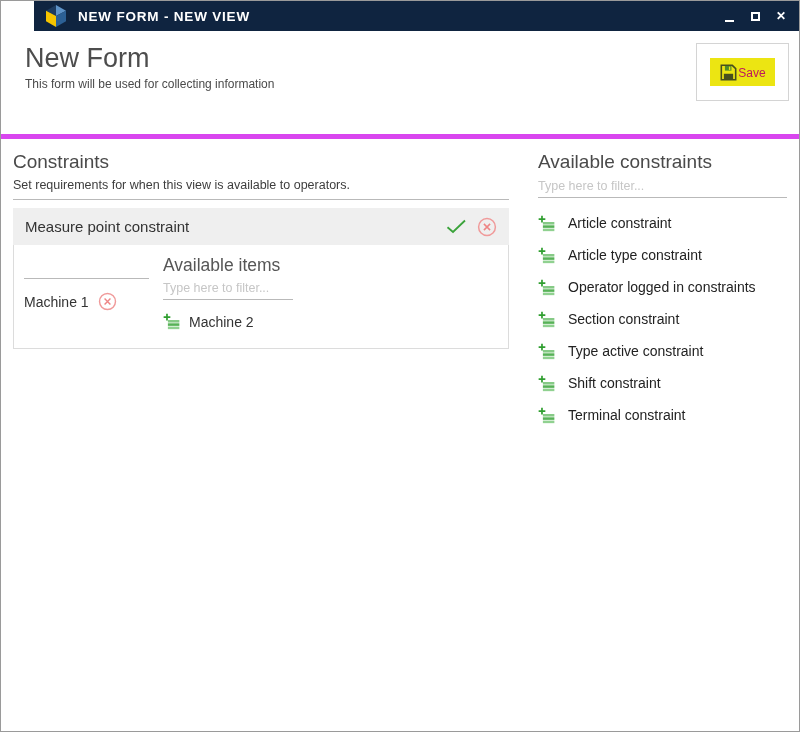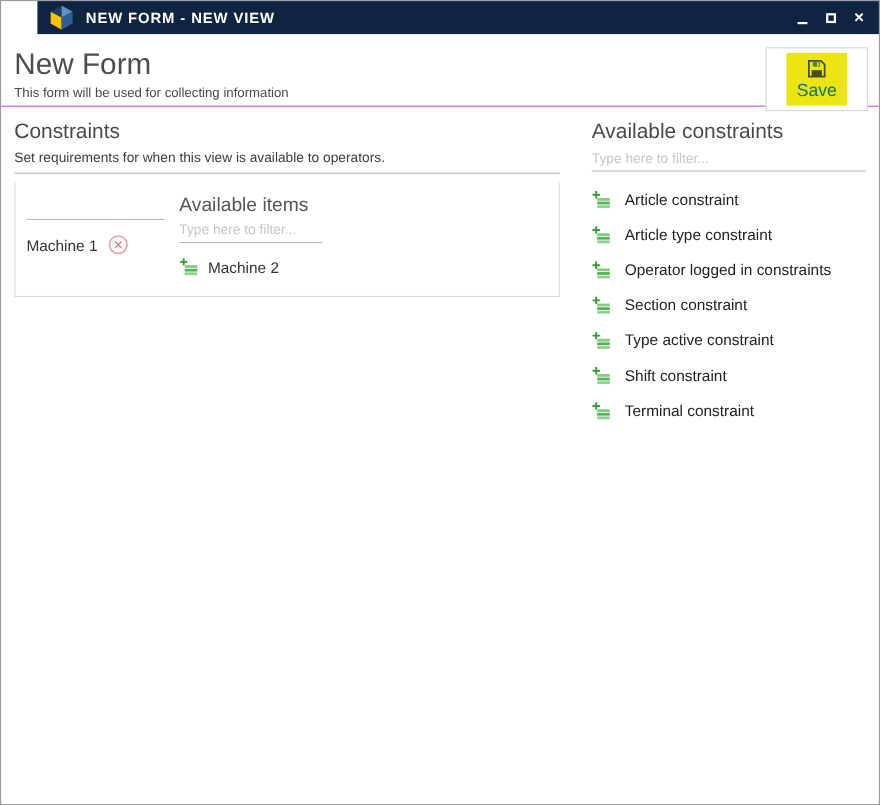--- a/index.html
+++ b/index.html
@@ -24,34 +24,34 @@
   .ctrl {
     width:20px; height:20px; display:flex; align-items:center; justify-content:center;
     color:#ffffff; cursor:pointer;
   }
   .min-glyph { width:9px; height:2px; background:#fff; margin-top:9px; }
   .max-glyph { width:9px; height:9px; border:2px solid #fff; }
   .close-glyph { font-size:12px; font-weight:bold; line-height:1; }
 
   
   .header {
-    position:relative; padding:12px 12px 16px 12px;
-    border-bottom:1px solid #d946ef; height:66px;
+    position:relative; padding:12px 12px 16px 24px;
+    border-bottom:5px solid #d946ef; height:108px;
   }
   .page-title { font-size:27px; color:#4d4d4d; font-weight:400; line-height:1.15; }
   .page-subtitle { font-size:12px; color:#4a4a4a; margin-top:3px; }
   .save-box {
     position:absolute; top:12px; right:10px; width:93px; height:58px;
     border:1px solid #d4d4d4; background:#fff;
     display:flex; align-items:center; justify-content:center;
   }
   .save-btn {
     background:#ece512; border:none; cursor:pointer; font-family:inherit;
-    display:flex; flex-direction:column; align-items:center;
-    padding:5px 9px 3px 9px; font-size:16px; color:#0f766e; line-height:1.2;
+    display:flex; flex-direction:row; align-items:center;
+    padding:5px 9px 3px 9px; font-size:12px; color:#be185d; line-height:1.2;
   }
   .save-btn svg { display:block; margin-bottom:1px; }
 
   
   .content { display:flex; padding:12px; gap:29px; align-items:flex-start; }
   .left-panel { width:496px; flex:none; }
   .right-panel { flex:1; min-width:0; }
 
   .section-title { font-size:19px; color:#4a4a4a; font-weight:400; }
   .section-sub {
@@ -151,20 +151,35 @@
     </div>
   </div>
 
   <div class="content">
 
     <div class="left-panel">
       <div class="section-title">Constraints</div>
       <div class="section-sub">Set requirements for when this view is available to operators.</div>
 
       <div class="card">
+        <div class="card-header">
+          <span>Measure point constraint</span>
+          <span class="hdr-icons">
+            <button class="icon-btn">
+              <svg width="21" height="15" viewBox="0 0 21 15">
+                <polyline points="1.5,8.2 7,13 19,1.5" stroke="#3aa33a" stroke-width="1.8" fill="none"></polyline>
+              </svg>
+            </button>
+            <button class="icon-btn">
+              <svg width="20" height="20" viewBox="0 0 20 20">
+                  <use href="#circle-x"></use>
+                </svg>
+            </button>
+          </span>
+        </div>
 
         <div class="card-body">
           <div class="col-selected">
             <input class="filter" style="">
             <div class="item-row">
               <span>Machine 1</span>
               <button class="icon-btn">
                 <svg width="19" height="19" viewBox="0 0 20 20">
                     <use href="#circle-x"></use>
                   </svg>

